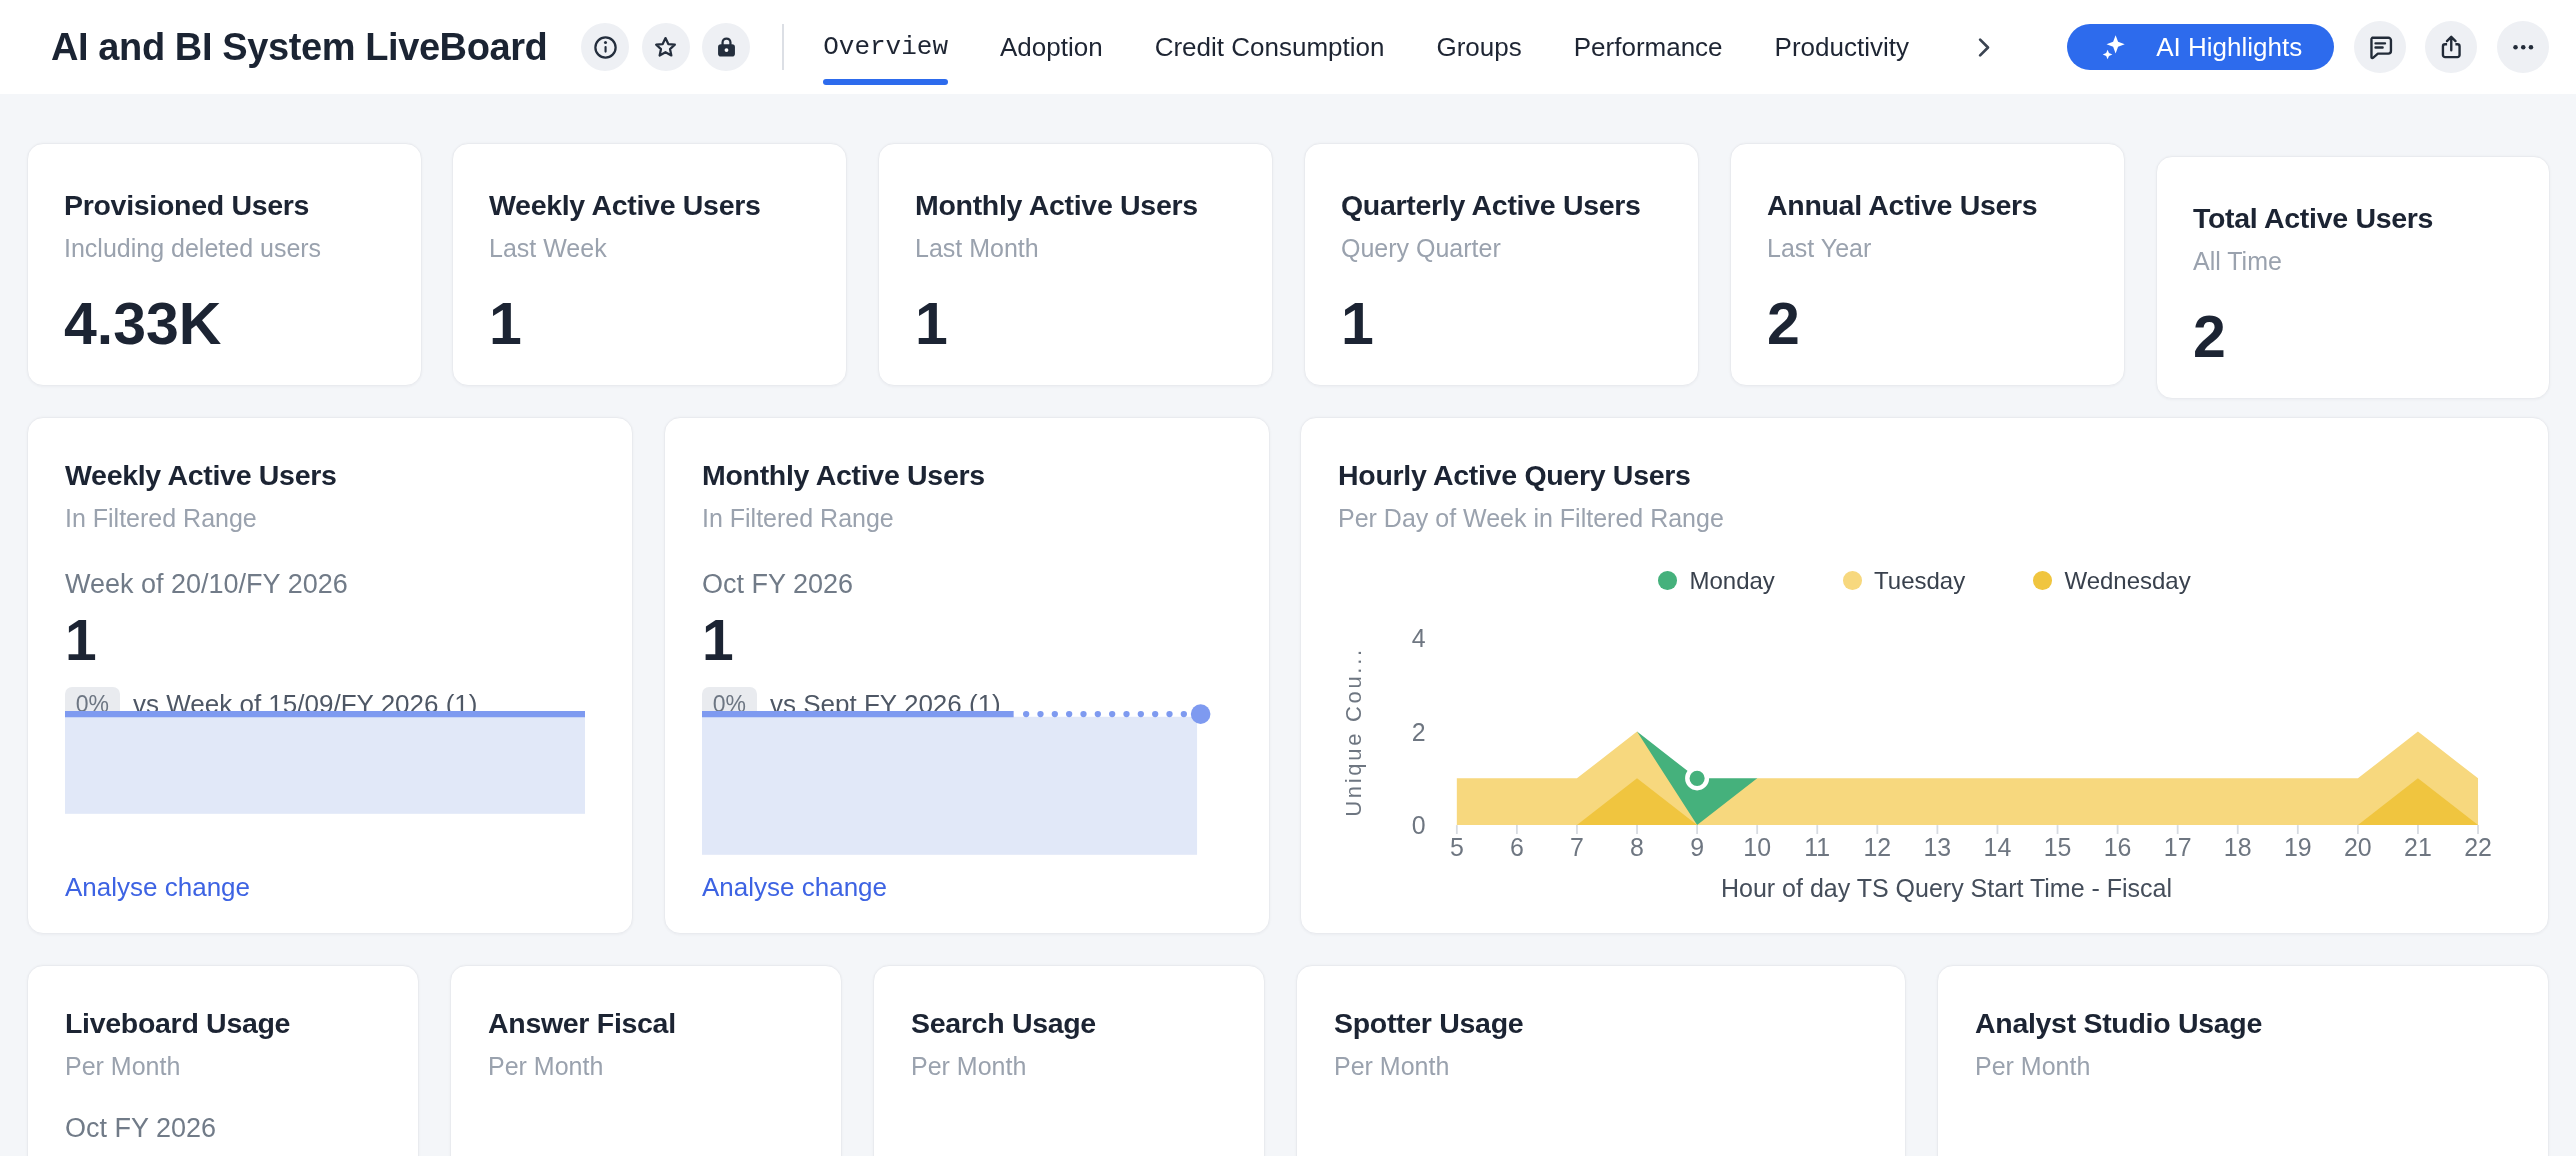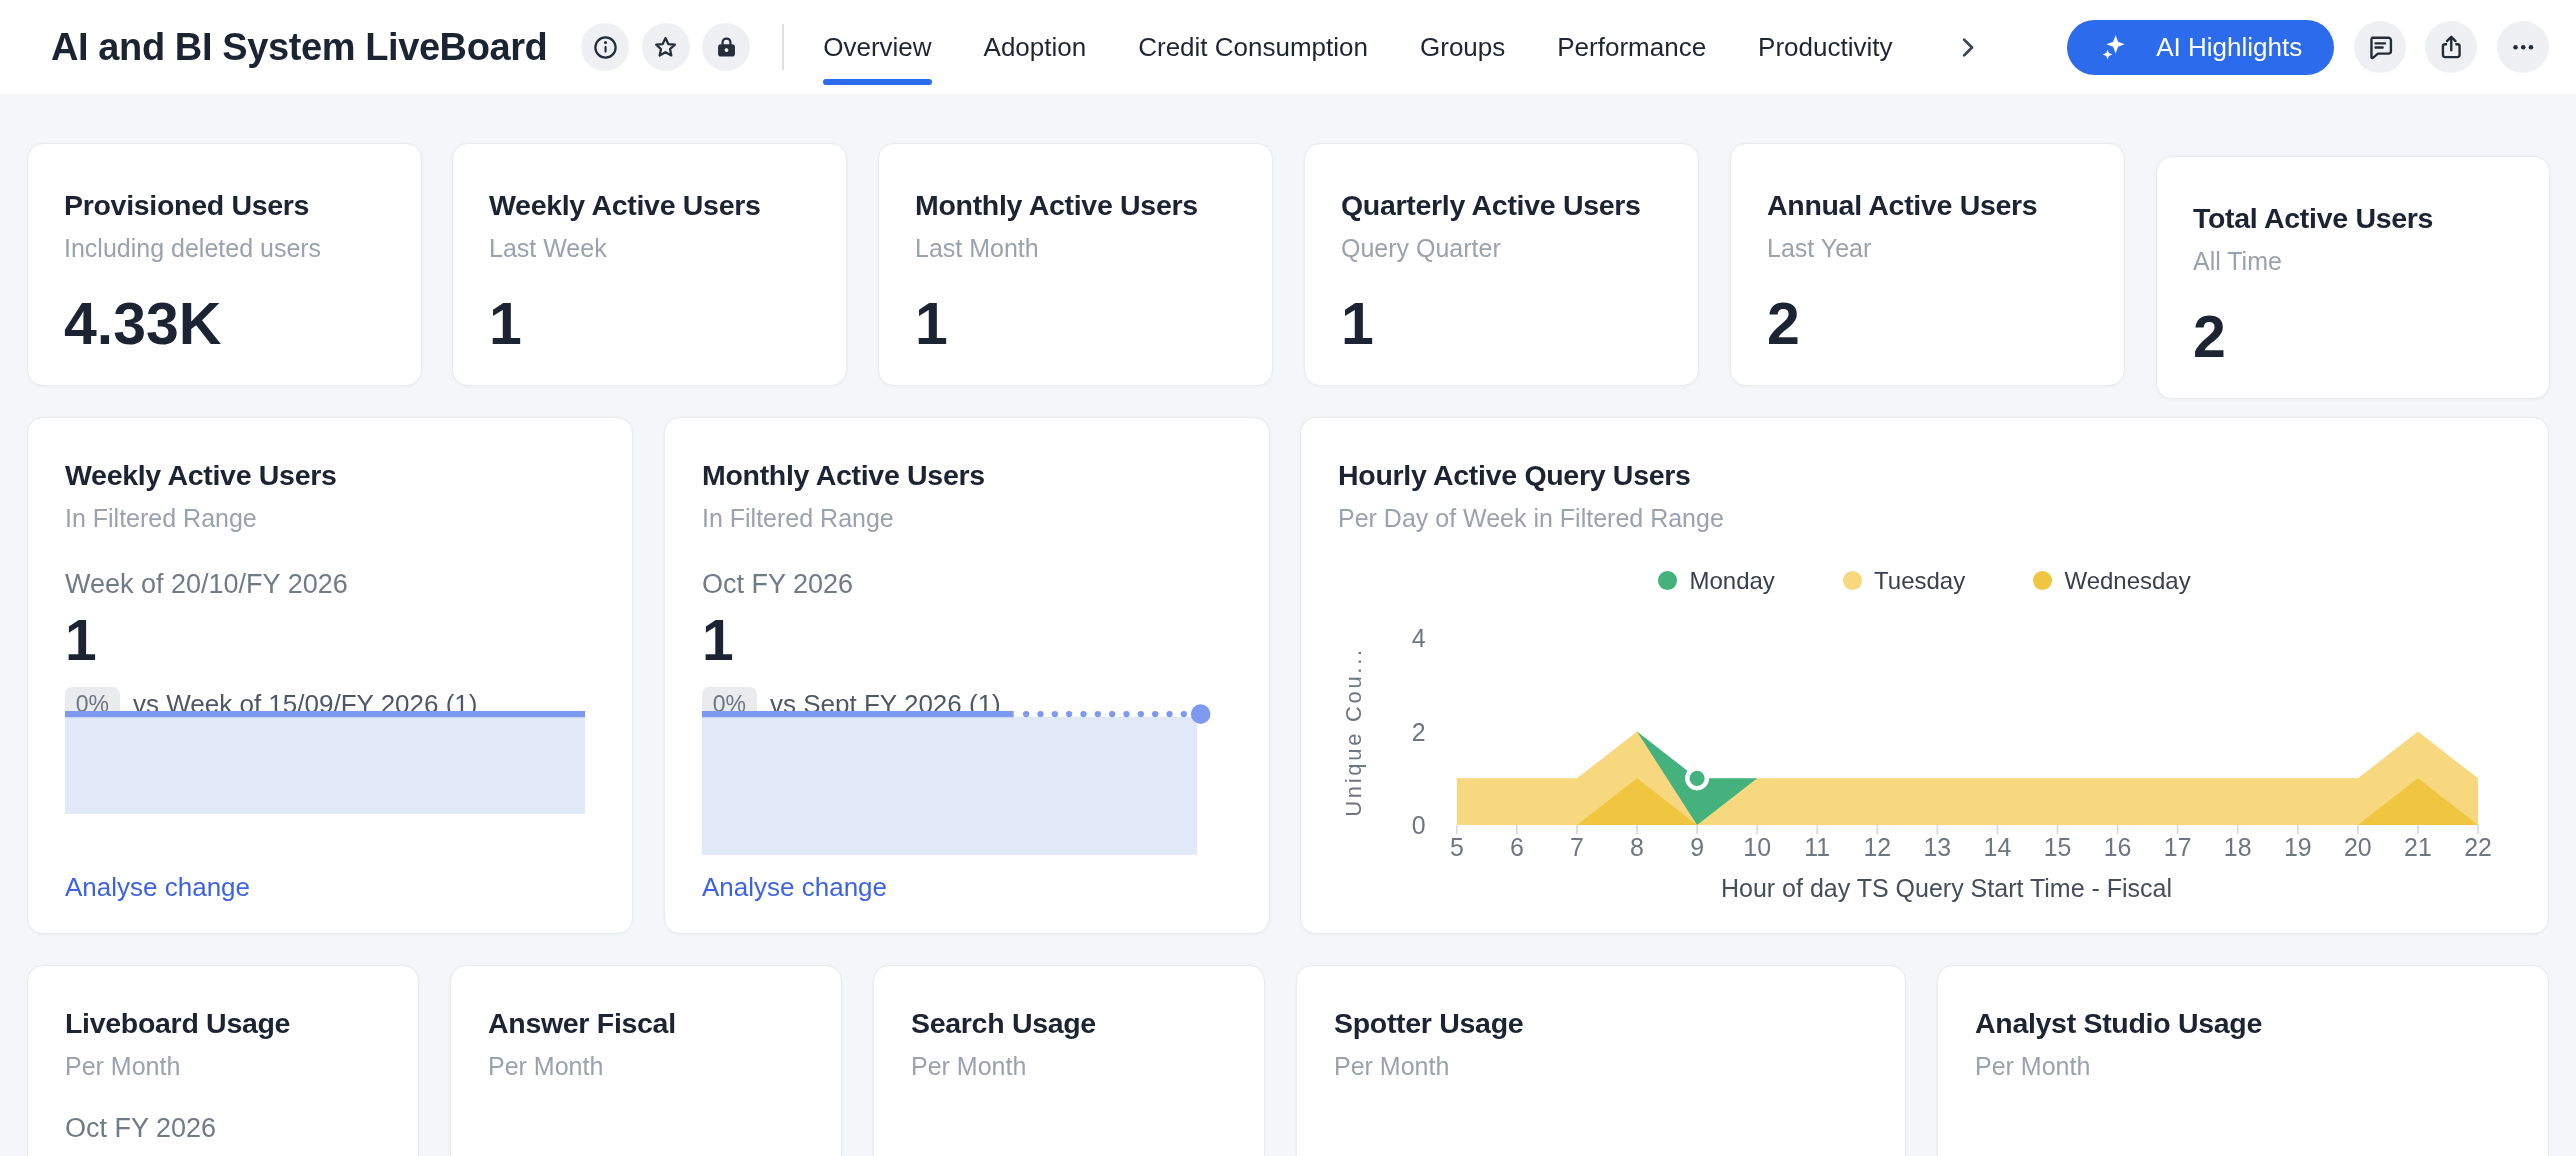--- a/index.html
+++ b/index.html
@@ -12,27 +12,27 @@
             display:flex; align-items:center; padding:0 27px 0 51px; }
   .lb-title { font-size:38px; font-weight:700; letter-spacing:-0.4px; color:#1b2433; white-space:nowrap; }
   .title-icons { display:flex; gap:12.5px; margin-left:34px; }
   .icon-btn { width:48px; height:48px; border-radius:50%; background:#eef0f4; display:flex;
               align-items:center; justify-content:center; cursor:pointer; }
   .icon-btn svg { width:27px; height:27px; }
   .hdr-divider { width:1.8px; height:46px; background:#dcdfe5; margin:0 39px 0 32px; }
   .tabs { display:flex; gap:52px; align-items:stretch; height:94px; }
   .tab { font-size:26px; color:#1e2533; display:flex; align-items:center; position:relative;
          cursor:pointer; white-space:nowrap; }
-  .tab.active { font-weight:500; }
+  .tab.active { font-weight:500;font-family:Liberation Mono, monospace; }
   .tab.active::after { content:""; position:absolute; left:0; right:0; bottom:9px; height:6.2px;
                        border-radius:3.6px; background:#2d6bed; }
   .tab-more { display:flex; align-items:center; margin-left:9px; cursor:pointer; }
   .tab-more svg { width:27px; height:27px; }
   .hdr-right { margin-left:auto; display:flex; align-items:center; gap:19.6px; }
-  .ai-btn { height:55px; border-radius:28.5px; background:#2d6bed; color:#fff; font-size:26px;
+  .ai-btn { height:46px; border-radius:28.5px; background:#2d6bed; color:#fff; font-size:26px;
             display:flex; align-items:center; gap:27px; padding:0 32px; border:none; cursor:pointer;
             font-family:inherit; }
   .ai-btn svg { width:30px; height:30px; }
   .round-btn { width:52px; height:52px; border-radius:50%; background:#eef0f4; display:flex;
                align-items:center; justify-content:center; cursor:pointer; }
   .round-btn svg { width:28.5px; height:28.5px; }
 
   
   .card { position:absolute; background:#fff; border:0.9px solid #e9ebef; border-radius:16px;
           box-shadow:0 0.9px 2.7px rgba(25,35,55,0.04); }

